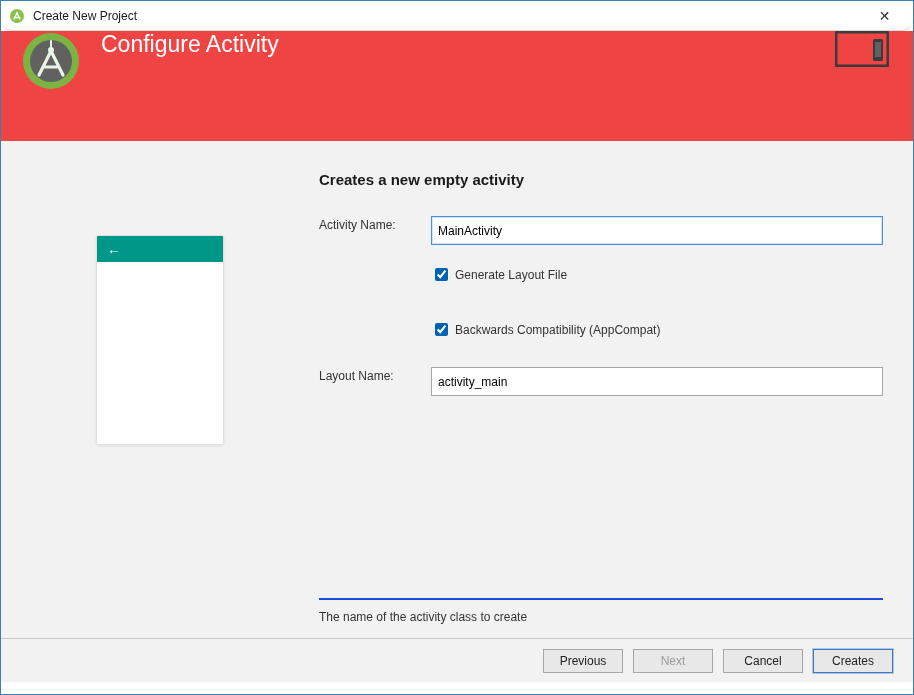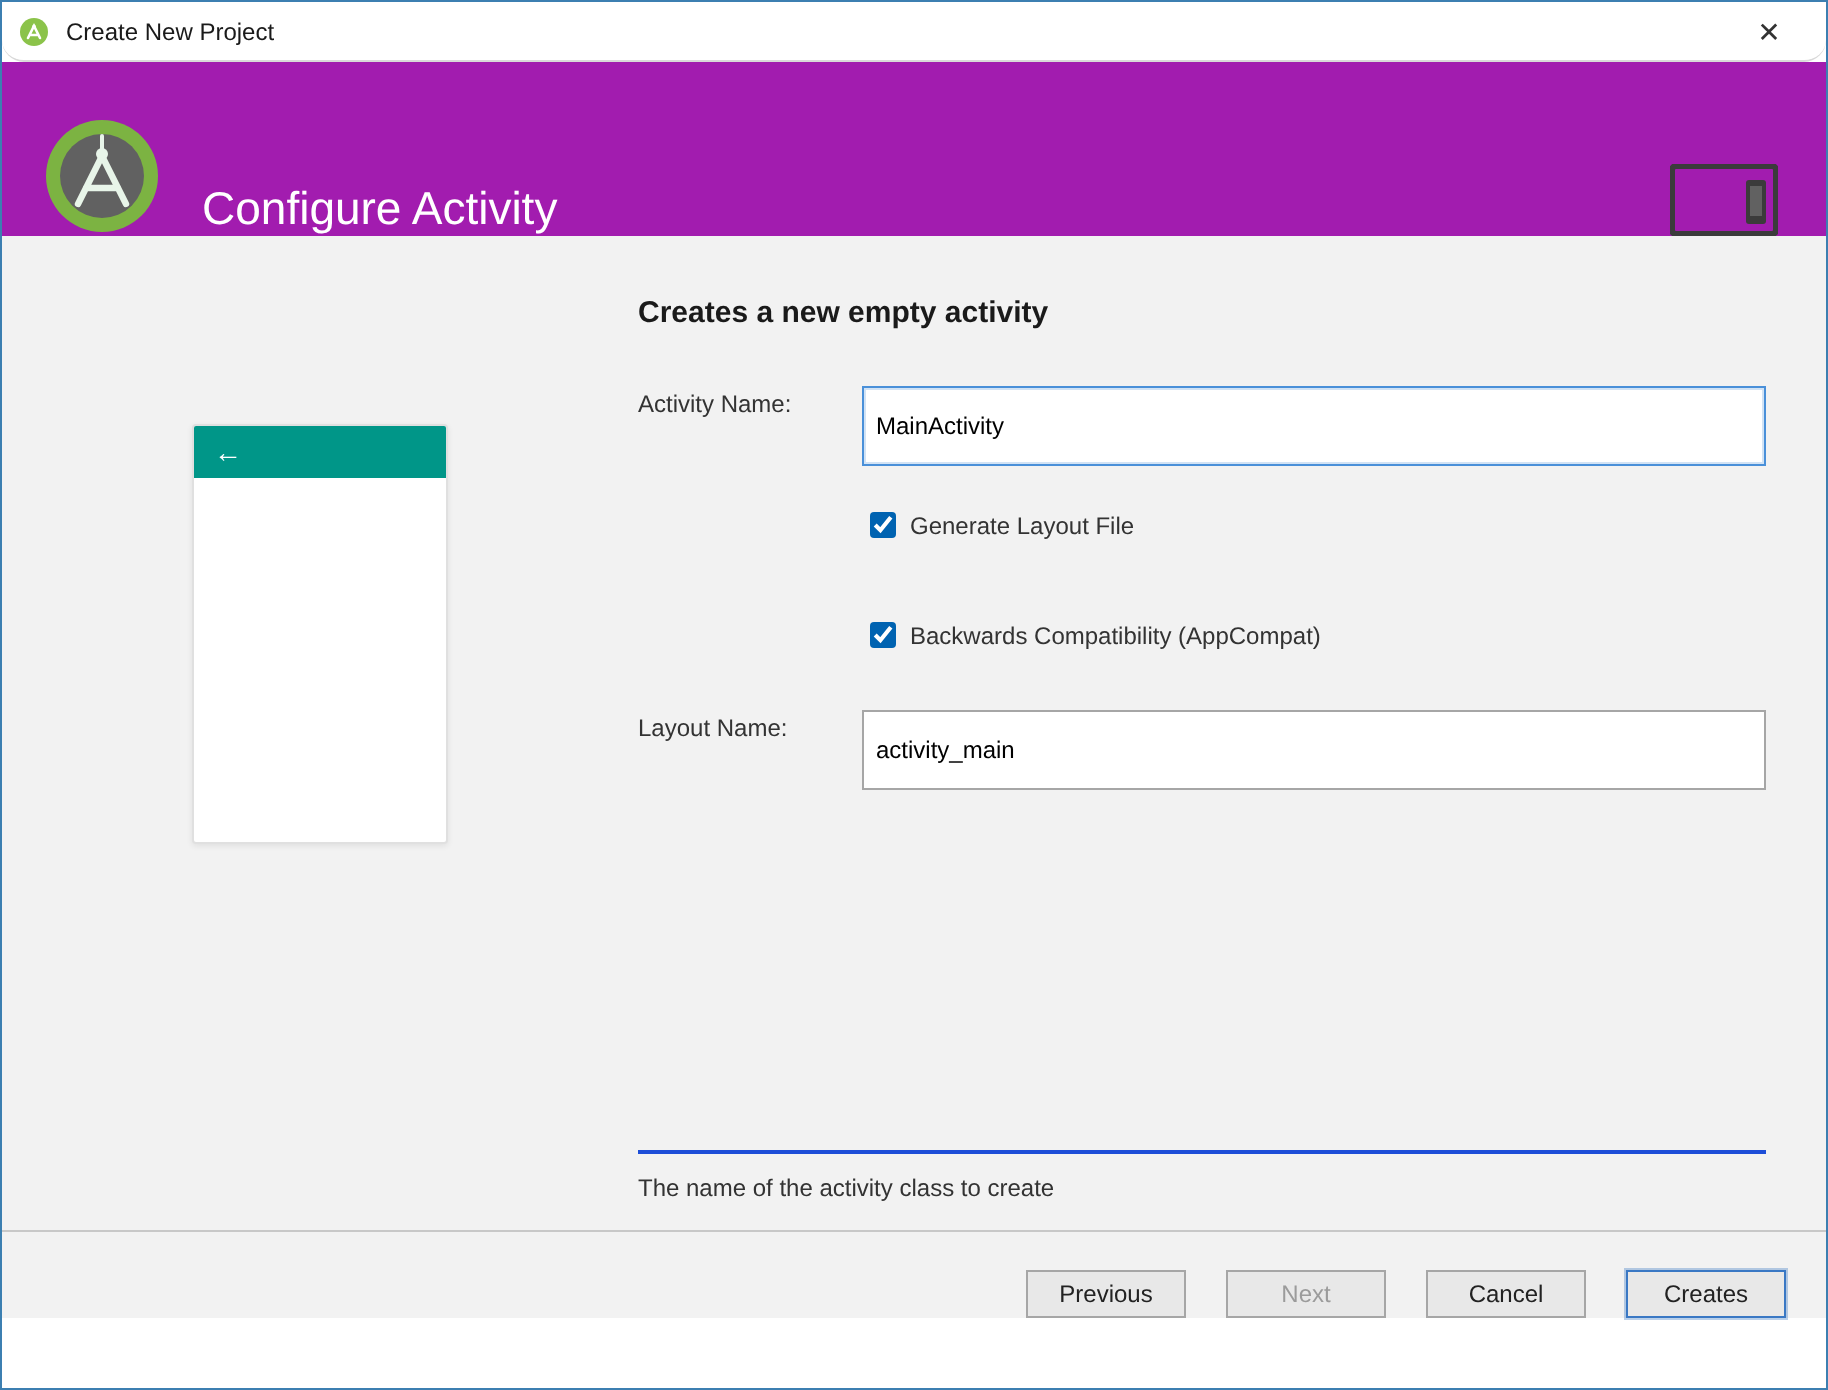--- a/index.html
+++ b/index.html
@@ -32,24 +32,24 @@
     flex: 1;
   }
   .titlebar .close {
     width: 45px; height: 30px;
     display:flex; align-items:center; justify-content:center;
     font-size: 14px;
     color: #333;
   }
 
   .banner {
-    background: #a21caf;
-    height: 87px;
+    background: #ef4444;
+    height: 110px;
     display: flex;
-    align-items: flex-end;
+    align-items: flex-start;
     padding: 0 24px 0 20px;
   }
   .banner .logo {
     width: 60px; height: 60px;
     margin-right: 20px;
   }
   .banner .banner-title {
     color: #ffffff;
     font-size: 23px;
     font-weight: 400;
@@ -114,21 +114,21 @@
     width: 112px;
     font-size: 12px;
     color: #333;
     padding-top: 2px;
   }
   .form-row .field-col {
     flex:1;
   }
   .text-input {
     width: 100%;
-    height: 40px;
+    height: 29px;
     border: 1px solid #a6a6a6;
     padding: 2px 6px;
     font-size: 12px;
     font-family: inherit;
     background:#fff;
   }
   .text-input.focused {
     border: 1px solid #4a90d9;
     outline: none;
     box-shadow: 0 0 0 1px rgba(74,144,217,0.25) inset;
@@ -154,23 +154,23 @@
     font-size: 12px;
     color: #333;
   }
 
   .button-bar {
     height: 44px;
     background: #f2f2f2;
     border-top: 1px solid #c8c8c8;
     display:flex;
     justify-content:flex-end;
-    align-items:flex-end;
+    align-items:center;
     padding: 0 20px;
-    gap: 20px;
+    gap: 10px;
   }
   .btn {
     width: 80px;
     height: 24px;
     background: #e8e8e8;
     border: 1px solid #a6a6a6;
     font-size: 12px;
     color: #222;
     cursor: pointer;
     font-family: inherit;

